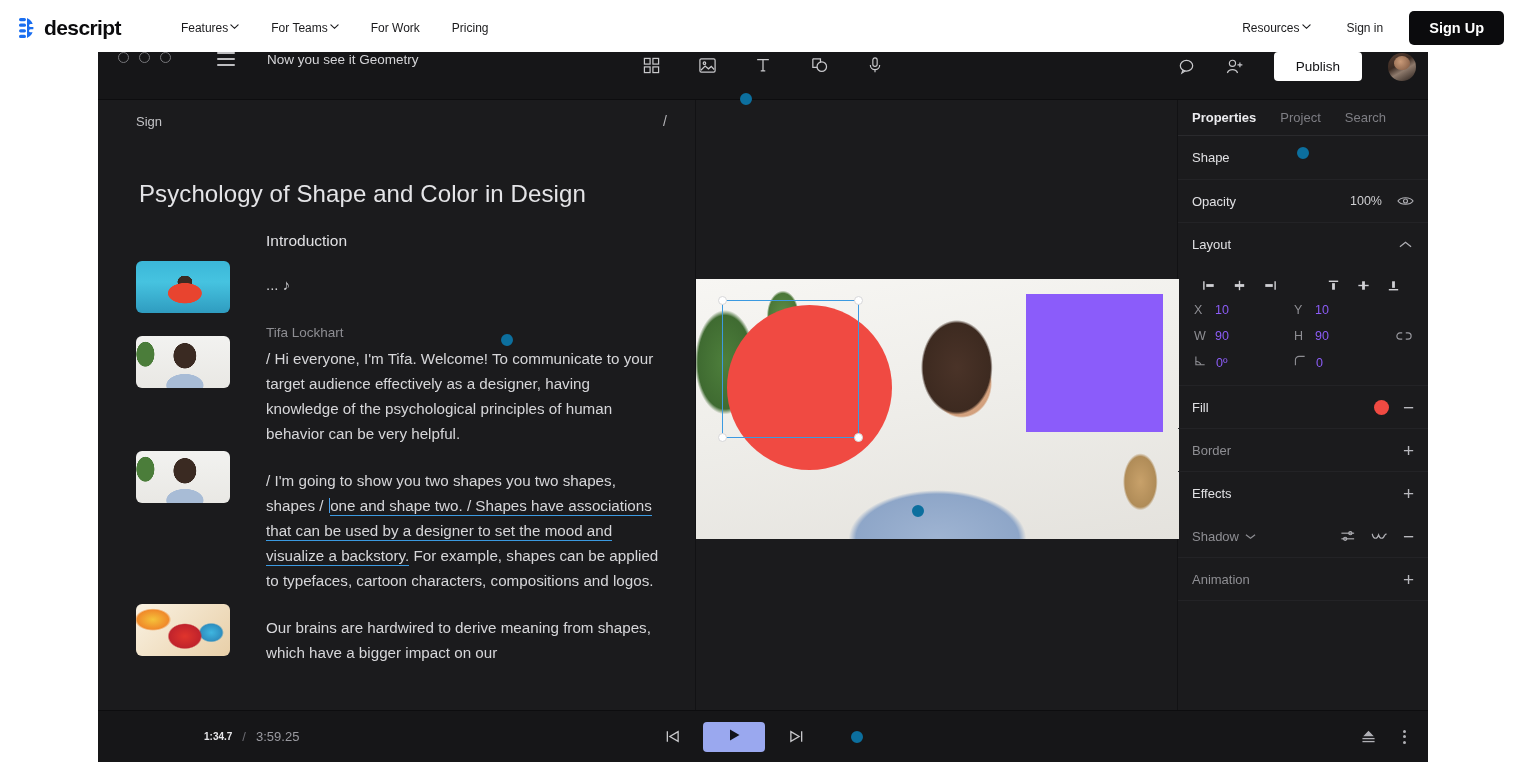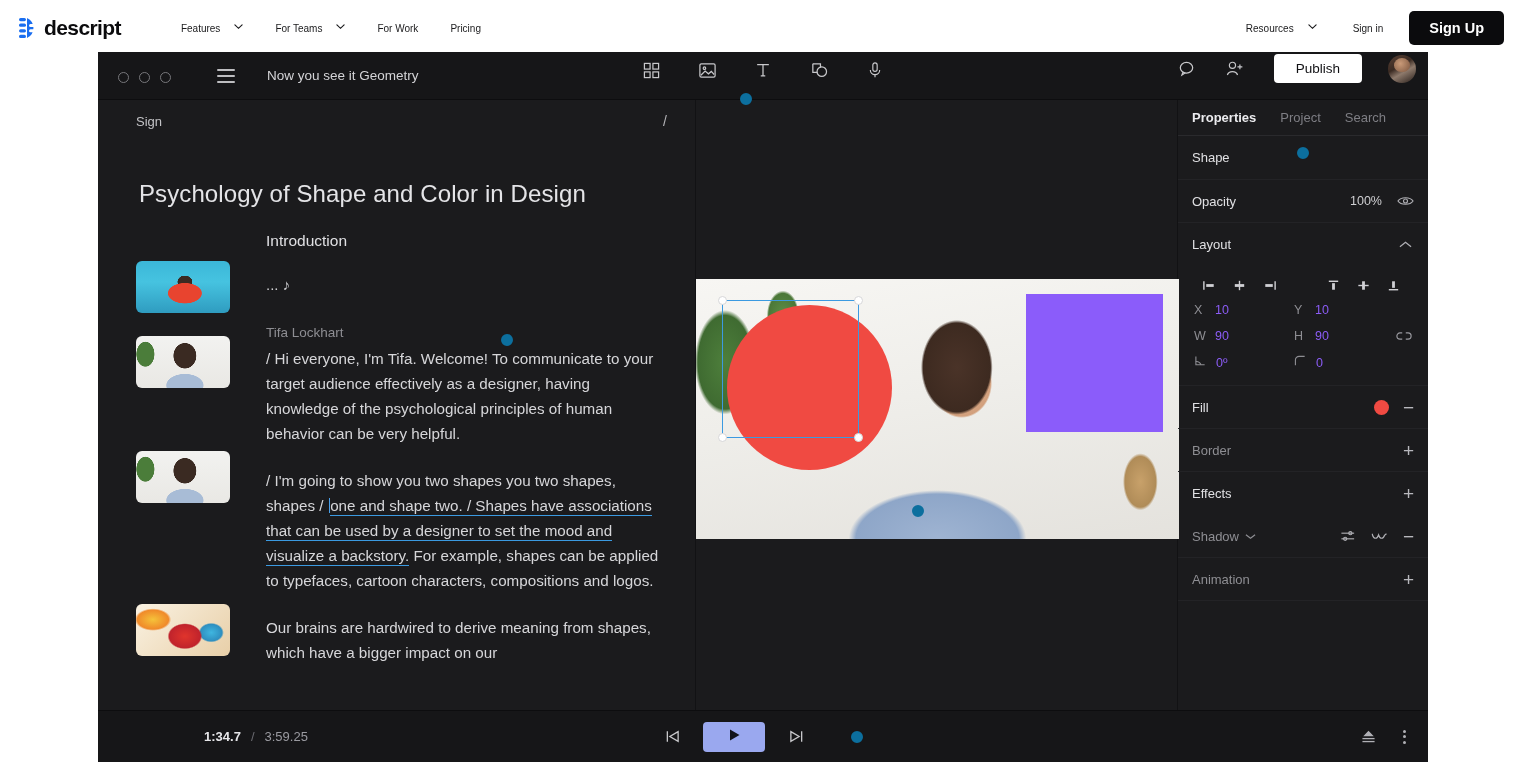--- a/index.html
+++ b/index.html
@@ -21,22 +21,22 @@
     position: relative;
   }
   .brand { display: flex; align-items: center; margin-left: 0px; }
   .brand-logo { width: 26px; height: 26px; display: block; }
   .brand-name {
     font-size: 21px; font-weight: bold; color: #0b0b0d;
     letter-spacing: -0.6px;
   }
   .nav-links { display: flex; align-items: center; margin-left: 44px; gap: 0px; }
   .nav-link {
-    display: flex; align-items: center; gap: 14px;
-    font-size: 10px; color: #1a1a1c;
+    display: flex; align-items: center; gap: 2px;
+    font-size: 12px; color: #1a1a1c;
     padding: 8px 16px; cursor: pointer; white-space: nowrap;
   }
   .chev { display: inline-block; width: 9px; height: 9px; position: relative; top: -2px; }
   .chev svg { display: block; }
   .nav-right {
     margin-left: auto; display: flex; align-items: center; gap: 0px;
   }
   .nav-right .nav-link { padding: 8px 18px; }
   .signup-btn {
     background: #0b0b0d; color: #ffffff;
@@ -51,22 +51,22 @@
     width: 1330px; height: 710px;
     background: #1b1b1d;
     display: flex; flex-direction: column;
     overflow: hidden;
   }
 
   
   .app-toolbar {
     height: 48px; flex: 0 0 48px;
     background: #161618;
-    display: flex; align-items: flex-end;
-    padding: 16px 12px;
+    display: flex; align-items: flex-start;
+    padding: 0 12px;
     position: relative;
     border-bottom: 1px solid #0d0d0f;
   }
   .win-dots { display: flex; gap: 10px; align-items: center; margin-left: 8px; }
   .win-dot {
     width: 11px; height: 11px; border-radius: 50%;
     border: 1.4px solid #77777b; background: transparent;
     cursor: pointer;
   }
   .hamburger {
@@ -303,21 +303,21 @@
 
   
   .timeline {
     height: 52px; flex: 0 0 52px;
     background: #161618;
     display: flex; align-items: center;
     padding: 0 22px; position: relative;
     border-top: 1px solid #0d0d0f;
   }
   .tc { display: flex; align-items: center; gap: 10px; margin-left: 84px; }
-  .tc-cur { font-size: 13px; color: #e6e6e9; font-weight: bold; }
+  .tc-cur { font-size: 10px; color: #e6e6e9; font-weight: bold; }
   .tc-sep { font-size: 13px; color: #6a6a70; }
   .tc-tot { font-size: 13px; color: #9a9aa0; }
   .transport {
     position: absolute; left: 50%; transform: translateX(-50%);
     display: flex; align-items: center; gap: 22px;
   }
   .play-btn {
     width: 62px; height: 30px; border-radius: 4px;
     background: #9aa8ef;
     display: flex; align-items: center; justify-content: center;

